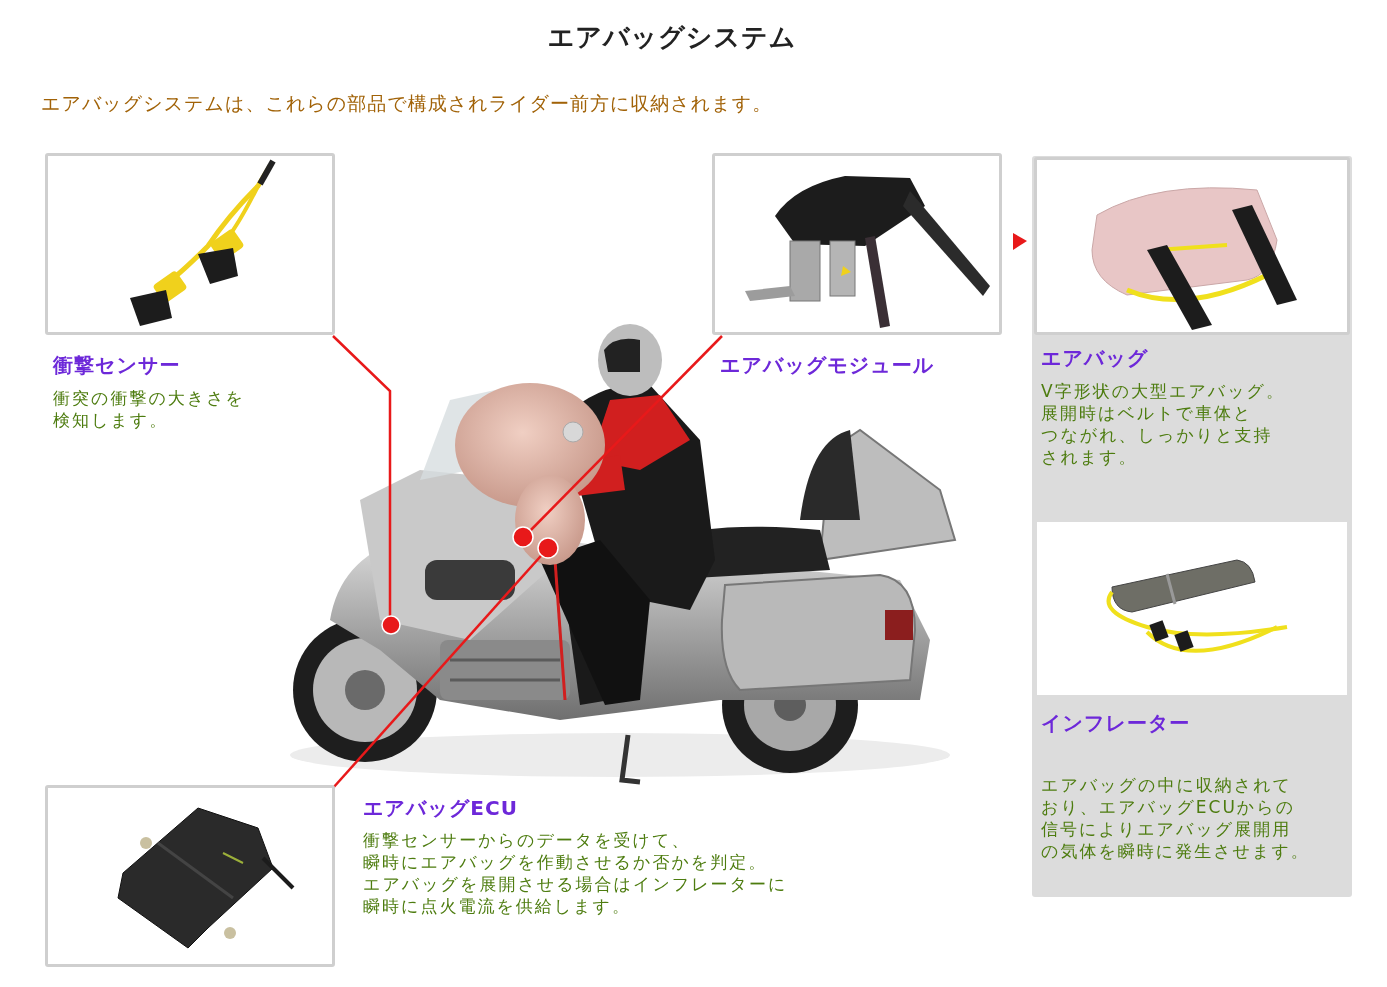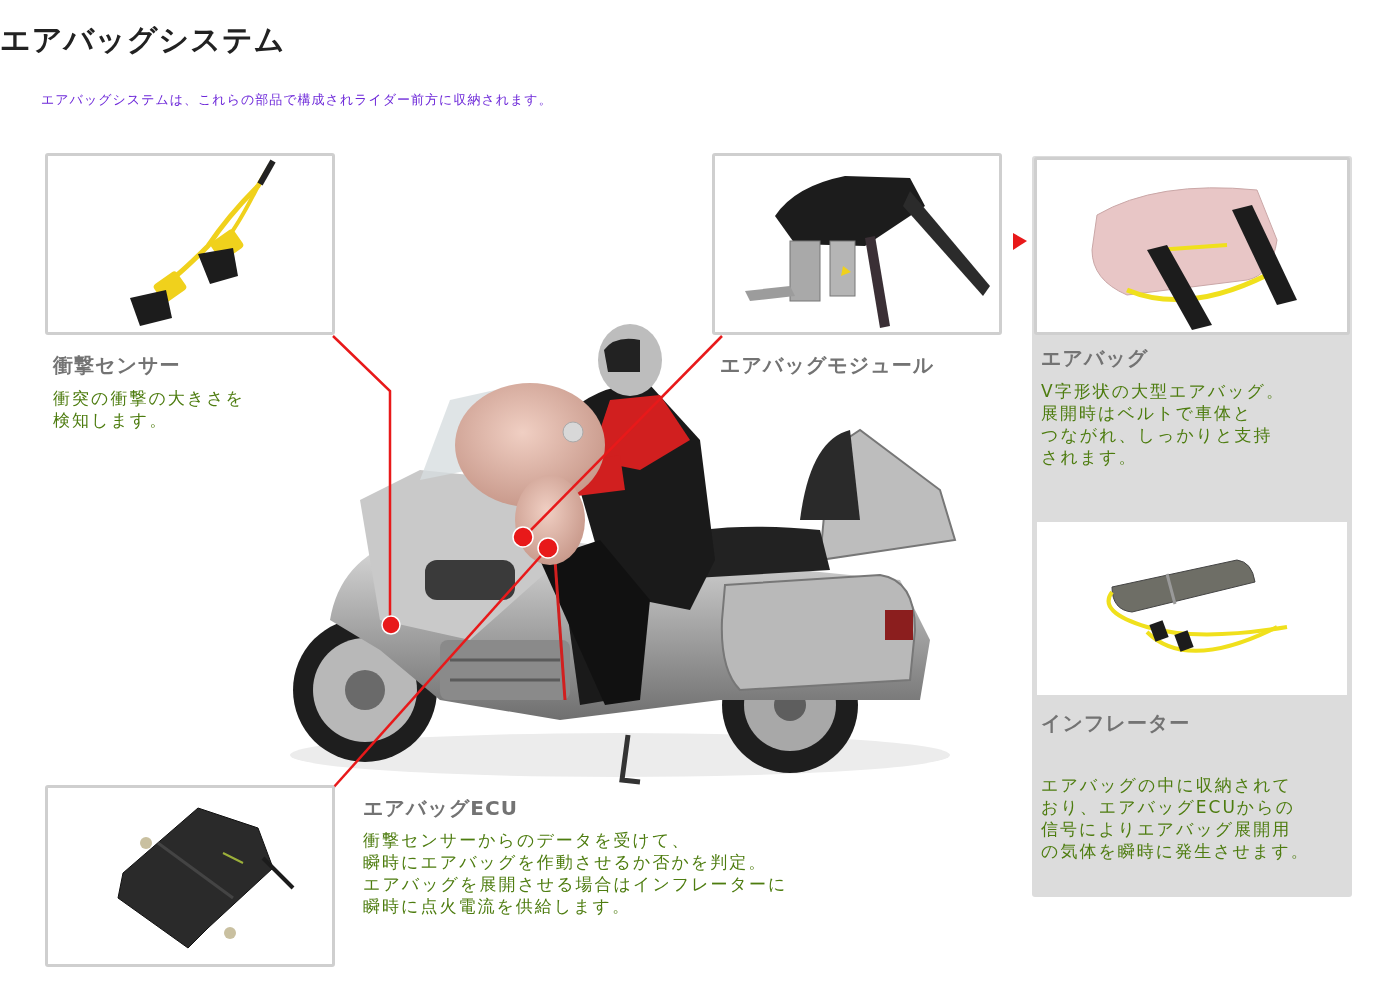--- a/index.html
+++ b/index.html
@@ -2,30 +2,30 @@
 <html><head>
 <meta charset="utf-8">
 <style>
   html, body { margin: 0; padding: 0; }
   body {
     width: 1387px; height: 987px; background: #ffffff; position: relative; overflow: hidden;
     font-family: "DejaVu Sans", "Liberation Sans", sans-serif; color: #222;
   }
   .abs { position: absolute; }
   .title {
-    left: 0; width: 1344px; top: 20px; 
-    font-size: 30px; font-weight: bold; letter-spacing: 1px; color: #222;
+    left: 0; width: 1344px; top: 20px; text-align: center;
+    font-size: 26px; font-weight: bold; letter-spacing: 1px; color: #222;
   }
-  .intro { left: 41px; top: 91px; font-size: 13px; letter-spacing: 1px; color: #6d28d9; }
+  .intro { left: 41px; top: 91px; font-size: 19px; letter-spacing: 1px; color: #a16207; }
 
   .photo-box {
     border: 3px solid #cfcfcf; border-radius: 3px; background: #fff; box-sizing: border-box;
     overflow: hidden;
   }
-  .part-title { font-size: 20px; font-weight: bold; color: #737373; letter-spacing: 1px; }
+  .part-title { font-size: 20px; font-weight: bold; color: #6d28d9; letter-spacing: 1px; }
   .part-desc { font-size: 17px; line-height: 22px; color: #4d7c0f; letter-spacing: 2px; white-space: pre-line; }
 
   .gray-panel { left: 1032px; top: 156px; width: 320px; height: 741px; background: #dcdcdc; border-radius: 3px; }
   .inner-photo { background: #fff; }
 
   svg { display: block; }
 </style>
 </head>
 <body>
 

